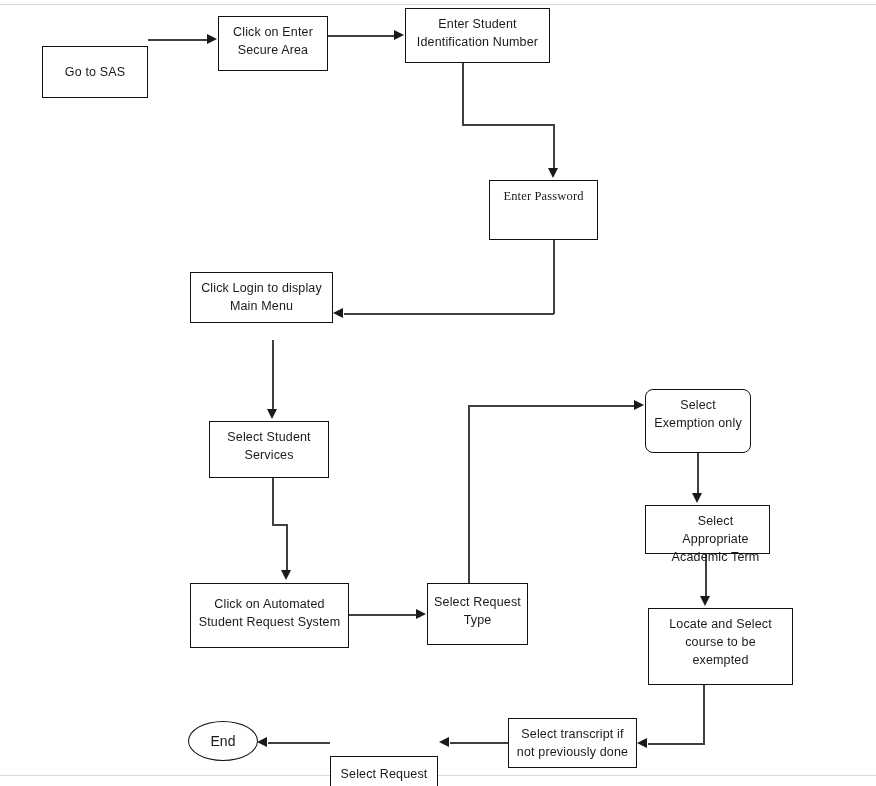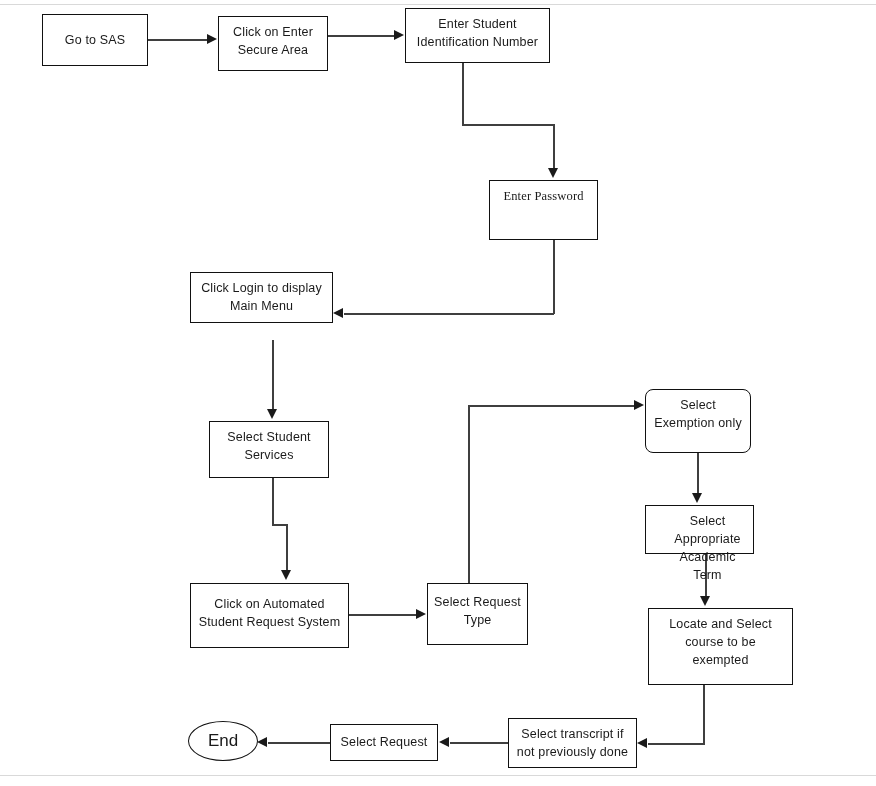--- a/index.html
+++ b/index.html
@@ -35,34 +35,34 @@
     display:flex;
     align-items:flex-start;
     justify-content:center;
     text-align:center;
     padding:6px 4px 0 4px;
     line-height:1.45;
     font-size:12.5px;
     letter-spacing:0.15px;
     z-index:3;
   }
-  .node.v-center{align-items:center;padding-top:0;}
+  .node.v-center{align-items:center;padding-top:0;margin-top:32px;}
   .node .txt{display:block;width:100%;white-space:pre-line;}
 
   .terminator{
     position:absolute;
     box-sizing:border-box;
     border:1.4px solid #111111;
     border-radius:50%;
     background:#ffffff;
     color:#1a1a1a;
     display:flex;
     align-items:center;
     justify-content:center;
-    font-size:17px;
+    font-size:14px;
     z-index:3;
   }
 
   
   .conn{
     position:absolute;
     background:#3f3f3f;
     z-index:2;
   }
   .conn.h{height:1.7px;}
@@ -133,21 +133,21 @@
   <div class="node" style="left:427px;top:583px;width:101px;height:62px;padding-top:9px;">
     <span class="txt">Select  Request
 Type</span>
   </div>
 
   <div class="node" style="left:645px;top:389px;width:106px;height:64px;border-radius:8px;">
     <span class="txt">Select
 Exemption only</span>
   </div>
 
-  <div class="node" style="left:645px;top:505px;width:109px;height:49px;padding-left:20px;">
+  <div class="node" style="left:645px;top:505px;width:125px;height:49px;padding-left:20px;">
     <span class="txt">Select  Appropriate
 Academic Term</span>
   </div>
 
   <div class="node" style="left:648px;top:608px;width:145px;height:77px;">
     <span class="txt">Locate and Select
 course to be
 exempted</span>
   </div>
 

